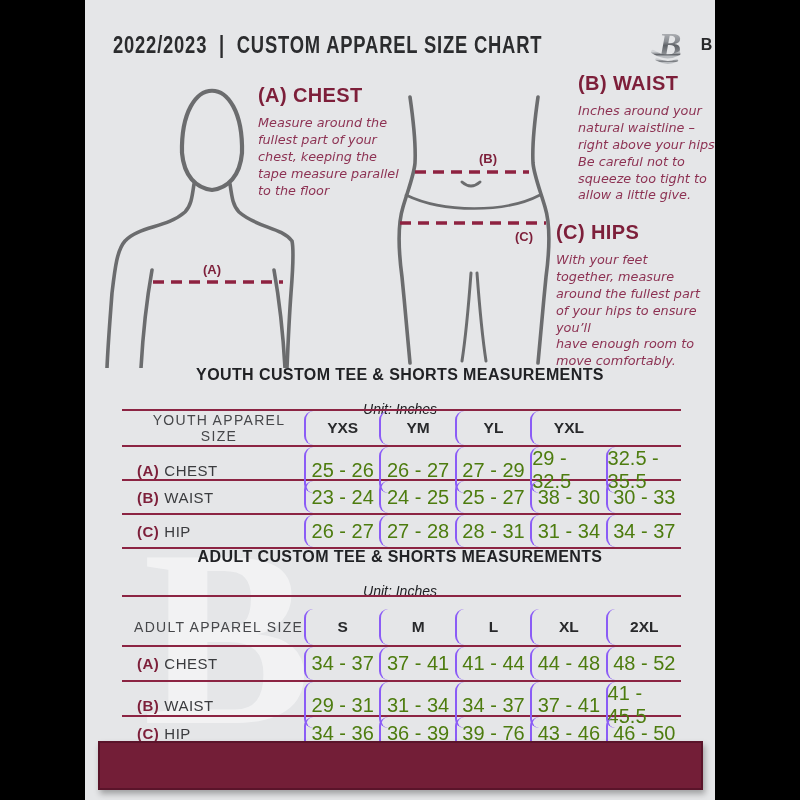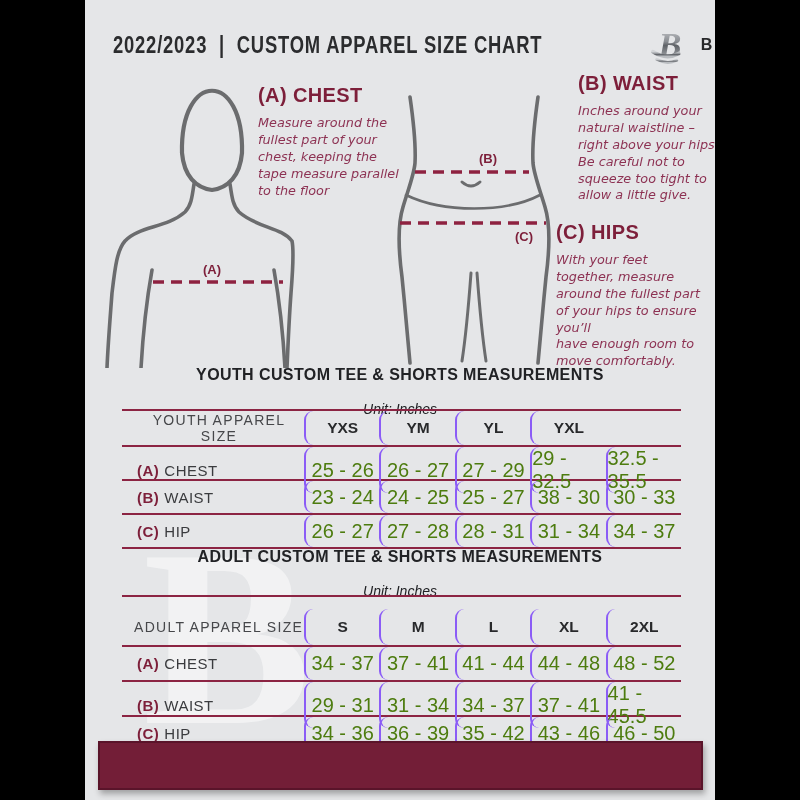--- a/index.html
+++ b/index.html
@@ -240,21 +240,21 @@
       <div class="td">37 - 41</div>
       <div class="td">41 - 45.5</div>
     </div>
     <div class="tr">
       <div class="td rowlabel">
         <span class="prefix">(C)</span>
         <span>HIP</span>
       </div>
       <div class="td">34 - 36</div>
       <div class="td">36 - 39</div>
-      <div class="td">35 - 42</div>
+      <div class="td">39 - 76</div>
       <div class="td">43 - 46</div>
       <div class="td">46 - 50</div>
     </div>
   </div>
 
   <div class="footer-bar"></div>
 
 </div>
 
 </body></html>

